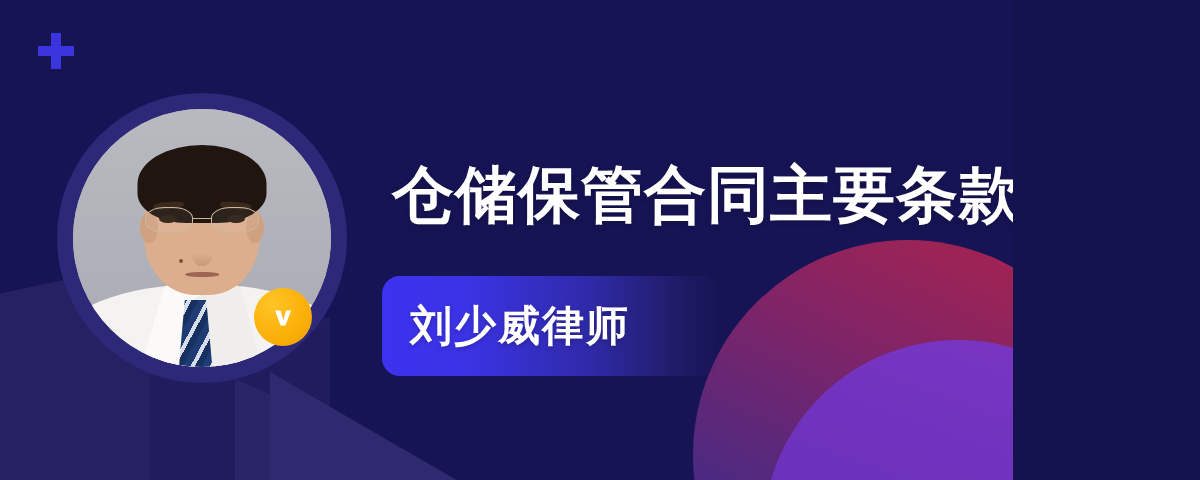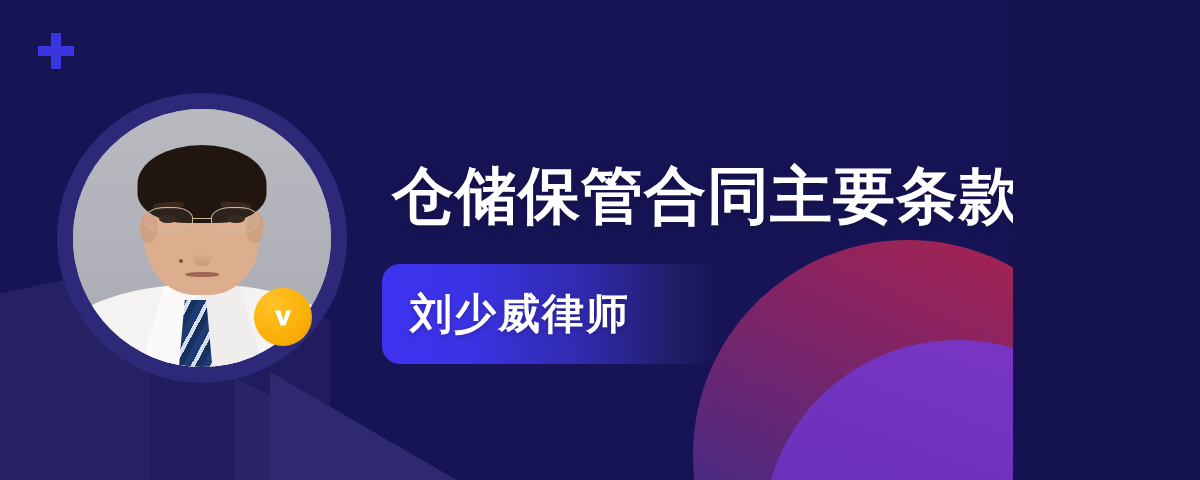--- a/index.html
+++ b/index.html
@@ -8,20 +8,21 @@
     background:#14124f;
     font-family:"Liberation Sans","DejaVu Sans",sans-serif;
     overflow:hidden;
   }
 
   #banner {
     position:relative;
     width:1013px; height:480px;
     background:#171456;
     overflow:hidden;
+    font-family:Liberation Serif, serif;
   }
 
   
   .deco { position:absolute; pointer-events:none; }
 
   
   .wedge-left {
     left:-30px; top:300px;
     width:300px; height:230px;
     background:#262163;
@@ -227,21 +228,21 @@
     color:#ffffff;
     font-size:62px;
     font-weight:bold;
     letter-spacing:1px;
     line-height:1.15;
     white-space:nowrap;
     text-shadow:0 2px 6px rgba(0,0,0,0.25);
   }
 
   .name-badge {
-    position:absolute; left:382px; top:264px;
+    position:absolute; left:382px; top:276px;
     width:336px; height:100px;
     border-radius:18px;
     background:linear-gradient(90deg,#3d32f0 0%,#3b33e4 26%,#2f2aa8 62%,#201c66 88%,rgba(23,20,86,0) 100%);
     display:flex; align-items:center;
   }
   .name-badge span {
     color:#ffffff;
     font-size:42px;
     font-weight:bold;
     letter-spacing:2px;

